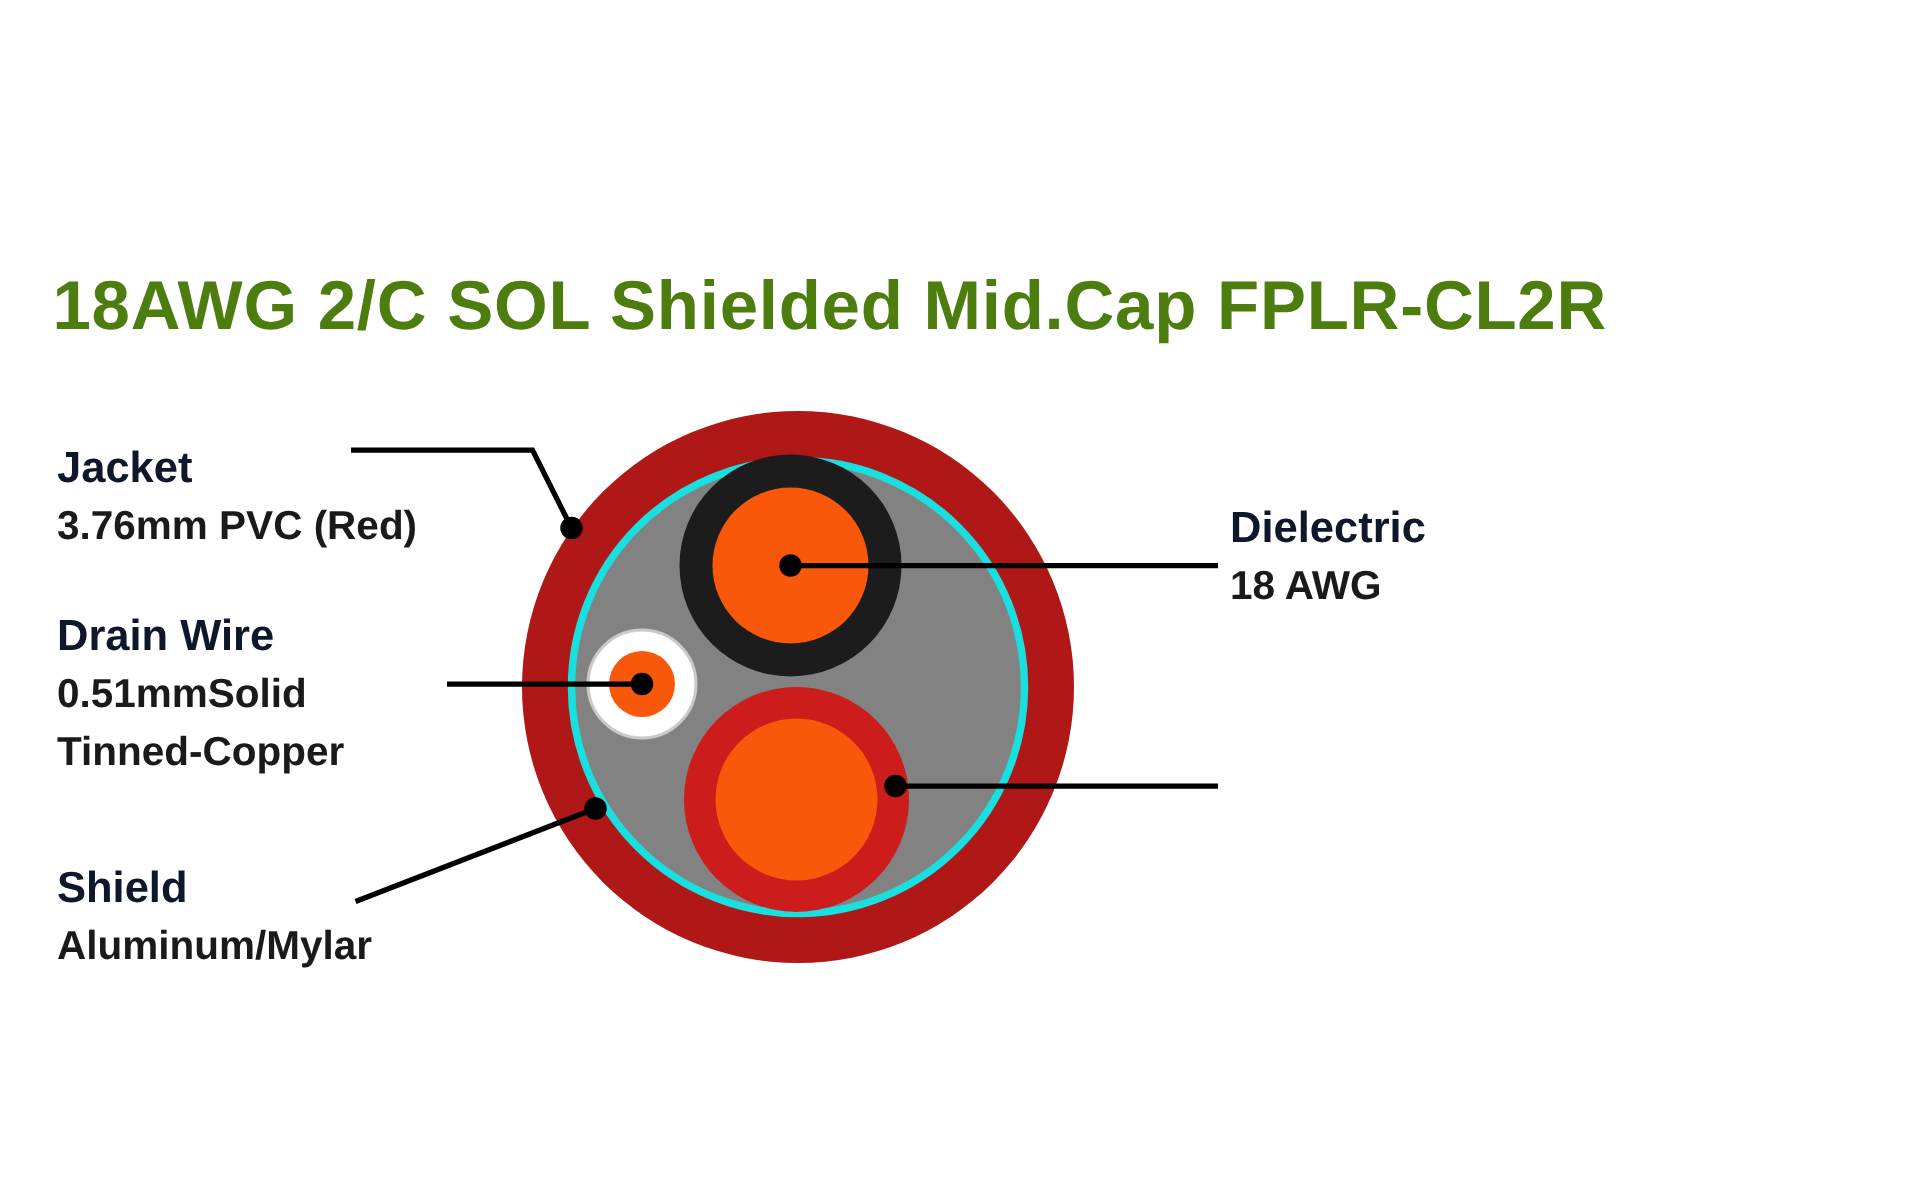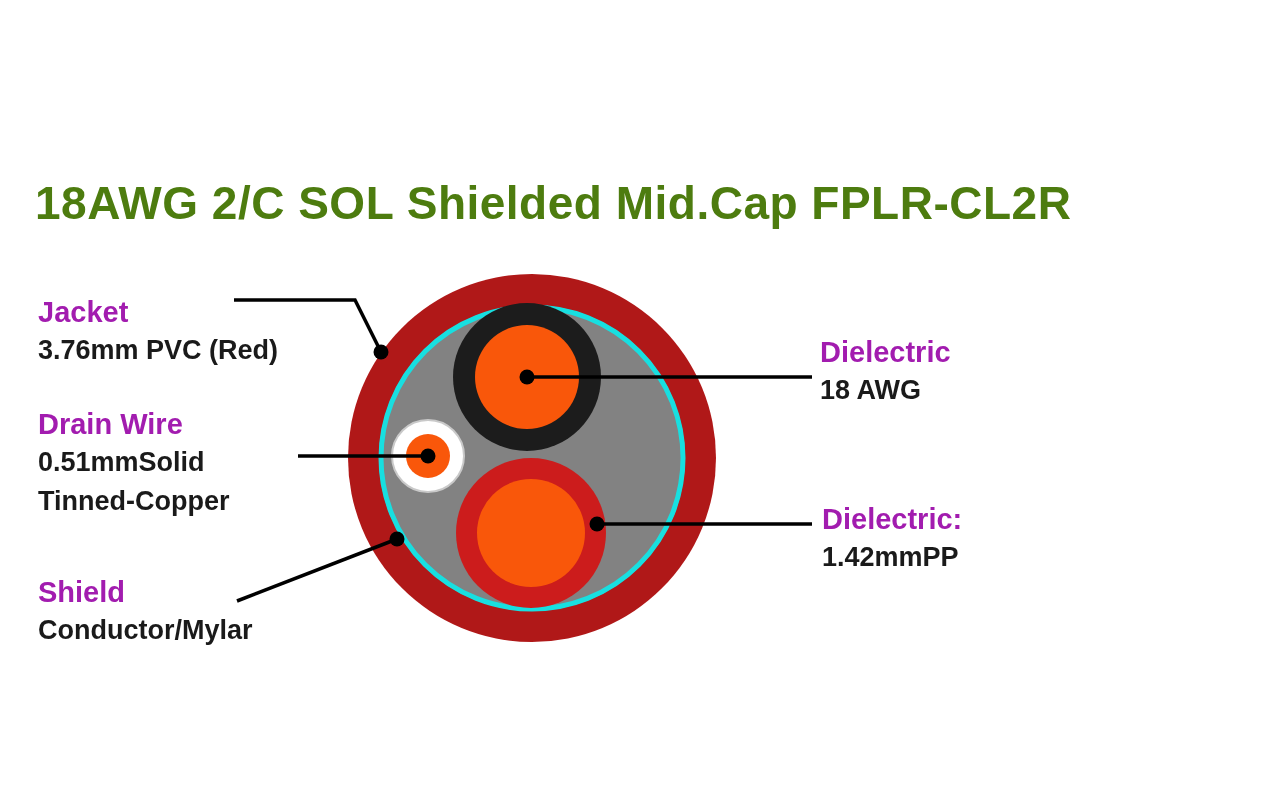--- a/index.html
+++ b/index.html
@@ -18,21 +18,21 @@
     position:absolute;
     left:35px; top:176px;
     font-size:46px;
     font-weight:bold;
     letter-spacing:0.5px;
     color:#4d7c0f;
     white-space:nowrap;
   }
 
   .callout-label { position:absolute; white-space:nowrap; }
-  .label-heading { font-size:29px; font-weight:bold; line-height:38px; color:#a21caf; }
+  .label-heading { font-size:29px; font-weight:bold; line-height:38px; color:#0f172a; }
   .label-line    { font-size:27px; font-weight:bold; line-height:39px; color:#1a1a1a; }
 
   .lbl-jacket     { left:38px;  top:293px; }
   .lbl-drain      { left:38px;  top:405px; }
   .lbl-shield     { left:38px;  top:573px; }
   .lbl-conductor  { left:820px; top:333px; }
   .lbl-dielectric { left:822px; top:500px; }
 </style>
 </head>
 <body>
@@ -78,26 +78,22 @@
   </div>
 
   <div class="callout-label lbl-drain">
     <div class="label-heading">Drain Wire</div>
     <div class="label-line">0.51mmSolid</div>
     <div class="label-line">Tinned-Copper</div>
   </div>
 
   <div class="callout-label lbl-shield">
     <div class="label-heading">Shield</div>
-    <div class="label-line">Conductor/Mylar</div>
+    <div class="label-line">Aluminum/Mylar</div>
   </div>
 
   <div class="callout-label lbl-conductor">
     <div class="label-heading">Dielectric</div>
     <div class="label-line">18 AWG</div>
   </div>
 
-  <div class="callout-label lbl-dielectric">
-    <div class="label-heading">Dielectric:</div>
-    <div class="label-line">1.42mmPP</div>
-  </div>
 
 </div>
 
 </body></html>

